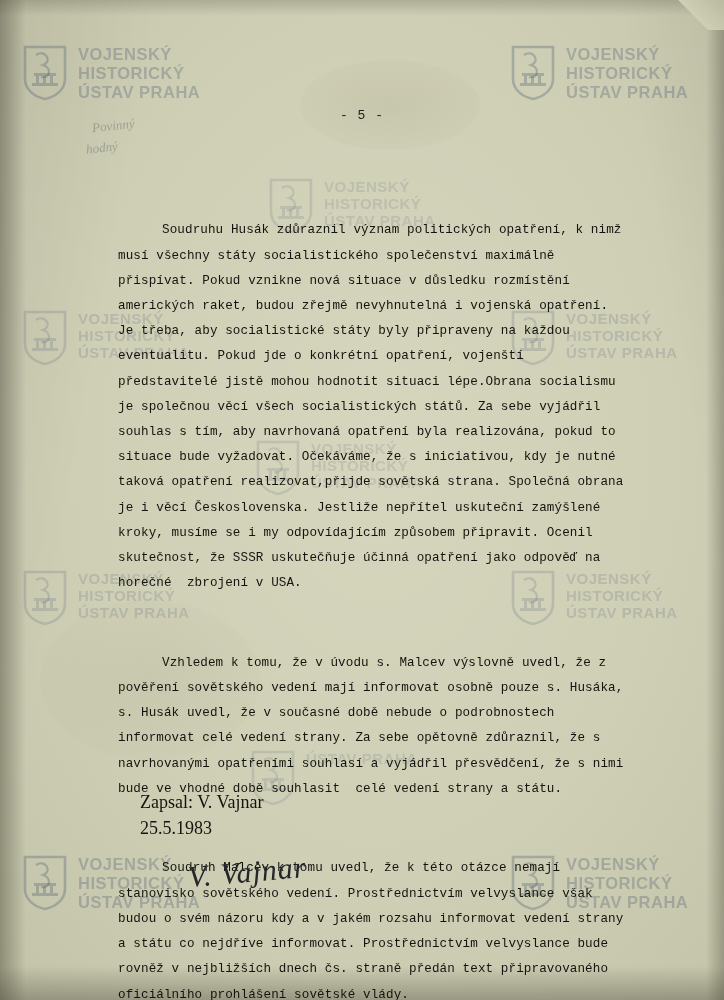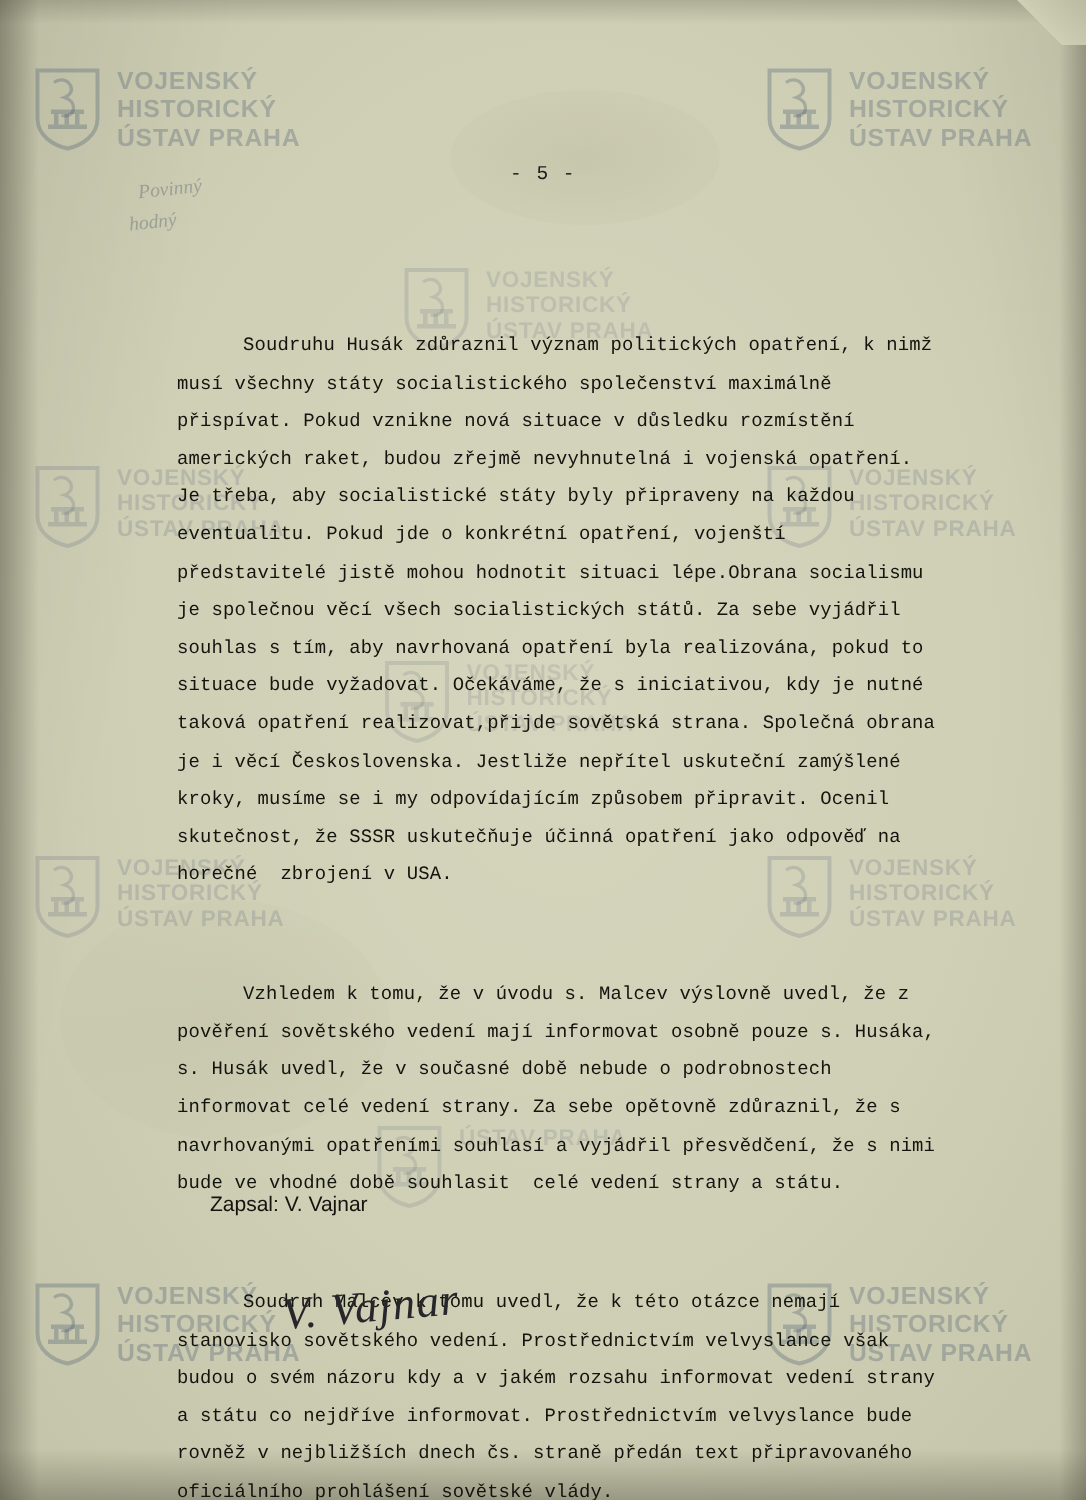--- a/index.html
+++ b/index.html
@@ -106,22 +106,22 @@
     text-align: left;
     white-space: pre-wrap;
   }
   .para { margin: 0 0 0 0; }
   .para + .para { margin-top: 4px; }
 
   .sign-block {
     position: absolute;
     left: 140px;
     top: 790px;
-    font-family: Liberation Sans, sans-serif;
-    font-size: 14px;
+    font-family: Liberation Serif, serif;
+    font-size: 18px;
     line-height: 25.5px;
     color: #14140f;
   }
   .signature {
     position: absolute;
     left: 188px;
     top: 855px;
     font-family: "Liberation Serif", serif;
     font-style: italic;
     font-size: 30px;
@@ -334,16 +334,17 @@
   <div class="pagenum">- 5 -</div>
 
   <div class="body-text">
     <p class="para" style="text-indent:44px;">Soudruhu Husák zdůraznil význam politických opatření, k nimž musí všechny státy socialistického společenství maximálně přispívat. Pokud vznikne nová situace v důsledku rozmístění amerických raket, budou zřejmě nevyhnutelná i vojenská opatření. Je třeba, aby socialistické státy byly připraveny na každou eventualitu. Pokud jde o konkrétní opatření, vojenští představitelé jistě mohou hodnotit situaci lépe.Obrana socialismu je společnou věcí všech socialistických států. Za sebe vyjádřil souhlas s tím, aby navrhovaná opatření byla realizována, pokud to situace bude vyžadovat. Očekáváme, že s iniciativou, kdy je nutné taková opatření realizovat,přijde sovětská strana. Společná obrana je i věcí Československa. Jestliže nepřítel uskuteční zamýšlené kroky, musíme se i my odpovídajícím způsobem připravit. Ocenil skutečnost, že SSSR uskutečňuje účinná opatření jako odpověď na horečné  zbrojení v USA.</p>
     <p class="para" style="text-indent:44px;">Vzhledem k tomu, že v úvodu s. Malcev výslovně uvedl, že z pověření sovětského vedení mají informovat osobně pouze s. Husáka, s. Husák uvedl, že v současné době nebude o podrobnostech informovat celé vedení strany. Za sebe opětovně zdůraznil, že s navrhovanými opatřeními souhlasí a vyjádřil přesvědčení, že s nimi bude ve vhodné době souhlasit  celé vedení strany a státu.</p>
     <p class="para" style="text-indent:44px;">Soudruh Malcev k tomu uvedl, že k této otázce nemají stanovisko sovětského vedení. Prostřednictvím velvyslance však  budou o svém názoru kdy a v jakém rozsahu informovat vedení strany a státu co nejdříve informovat. Prostřednictvím velvyslance bude rovněž v nejbližších dnech čs. straně předán text připravovaného oficiálního prohlášení sovětské vlády.</p>
   </div>
 
   <div class="sign-block">
     <div>Zapsal: V. Vajnar</div>
+    <div>25.5.1983</div>
   </div>
   <div class="signature">V. Vajnar</div>
 
 </div>
 
 </body></html>

